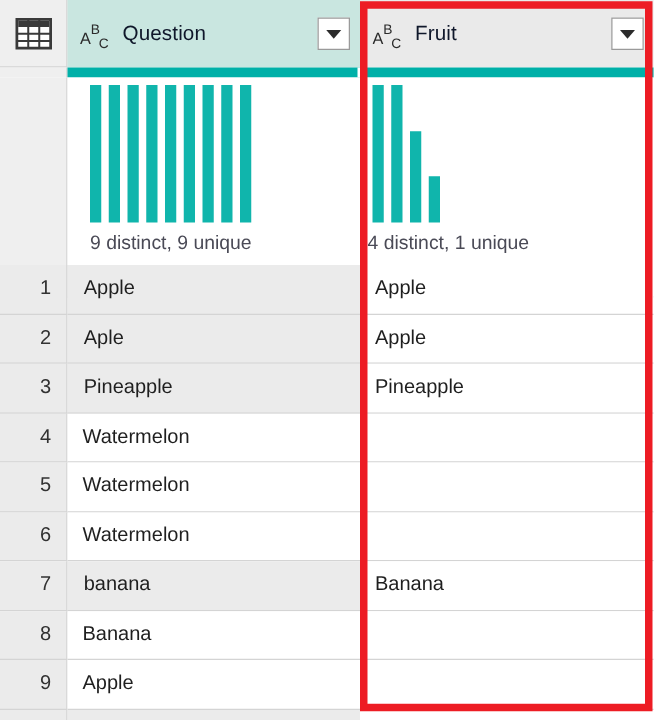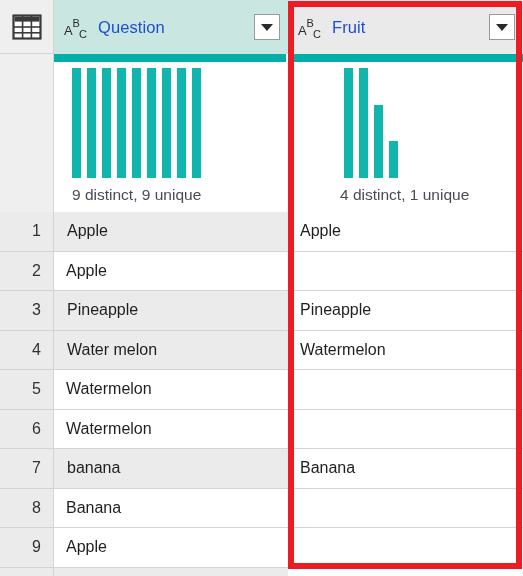--- a/index.html
+++ b/index.html
@@ -60,21 +60,21 @@
   }
 
   .type-icon {
     width: 26px; height: 26px;
     margin-right: 8px;
     flex: 0 0 auto;
   }
 
   .col-title {
     font-size: 16.5px;
-    color: #1d4ed8;
+    color: #0f172a;
     font-weight: 400;
     white-space: nowrap;
     overflow: hidden;
     letter-spacing: 0.1px;
   }
 
   .dropdown-btn {
     position: absolute;
     right: 8px;
     top: 50%;
@@ -128,21 +128,21 @@
   }
   .preview-cell {
     position: relative;
     background: #ffffff;
     border-bottom: 1px solid #d4d4d4;
     display: flex;
     flex-direction: column;
     padding-left: 18px;
   }
   .preview-cell.question { width: 234px; min-width: 234px; }
-  .preview-cell.fruit { flex: 1 1 auto; padding-left: 32px; margin-left: 24px; }
+  .preview-cell.fruit { flex: 1 1 auto; padding-left: 10px; }
 
   .mini-chart {
     height: 110px;
     display: flex;
     align-items: flex-end;
     gap: 6px;
     margin-top: 6px;
   }
   .mini-bar { width: 9px; background: #10b5ac; }
 
@@ -299,30 +299,30 @@
   </div>
 
   <div class="data-grid">
       <div class="data-row">
         <div class="cell-num">1</div>
         <div class="cell-q">Apple</div>
         <div class="cell-f">Apple</div>
       </div>
       <div class="data-row">
         <div class="cell-num">2</div>
+        <div class="cell-q">Aple</div>
         <div class="cell-f">Apple</div>
       </div>
       <div class="data-row">
         <div class="cell-num">3</div>
         <div class="cell-q">Pineapple</div>
         <div class="cell-f">Pineapple</div>
       </div>
       <div class="data-row">
         <div class="cell-num">4</div>
-        <div class="cell-q">Water melon</div>
         <div class="cell-f">Watermelon</div>
       </div>
       <div class="data-row">
         <div class="cell-num">5</div>
         <div class="cell-f">Watermelon</div>
       </div>
       <div class="data-row">
         <div class="cell-num">6</div>
         <div class="cell-f">Watermelon</div>
       </div>

